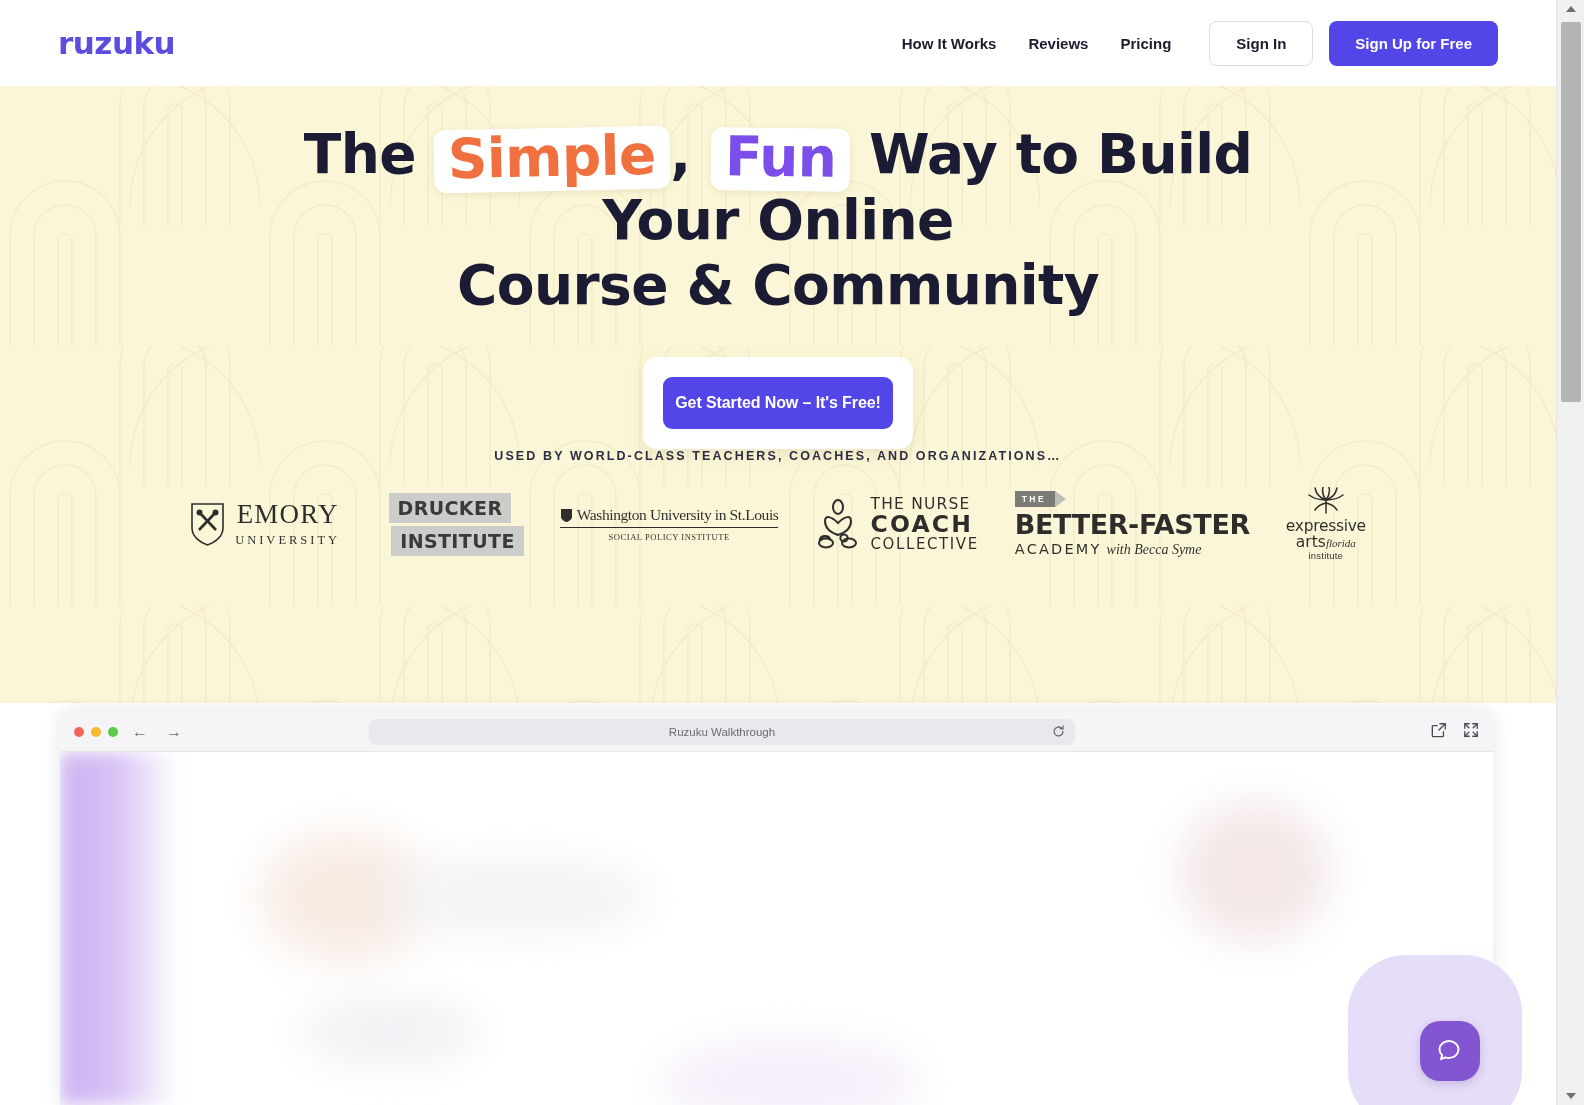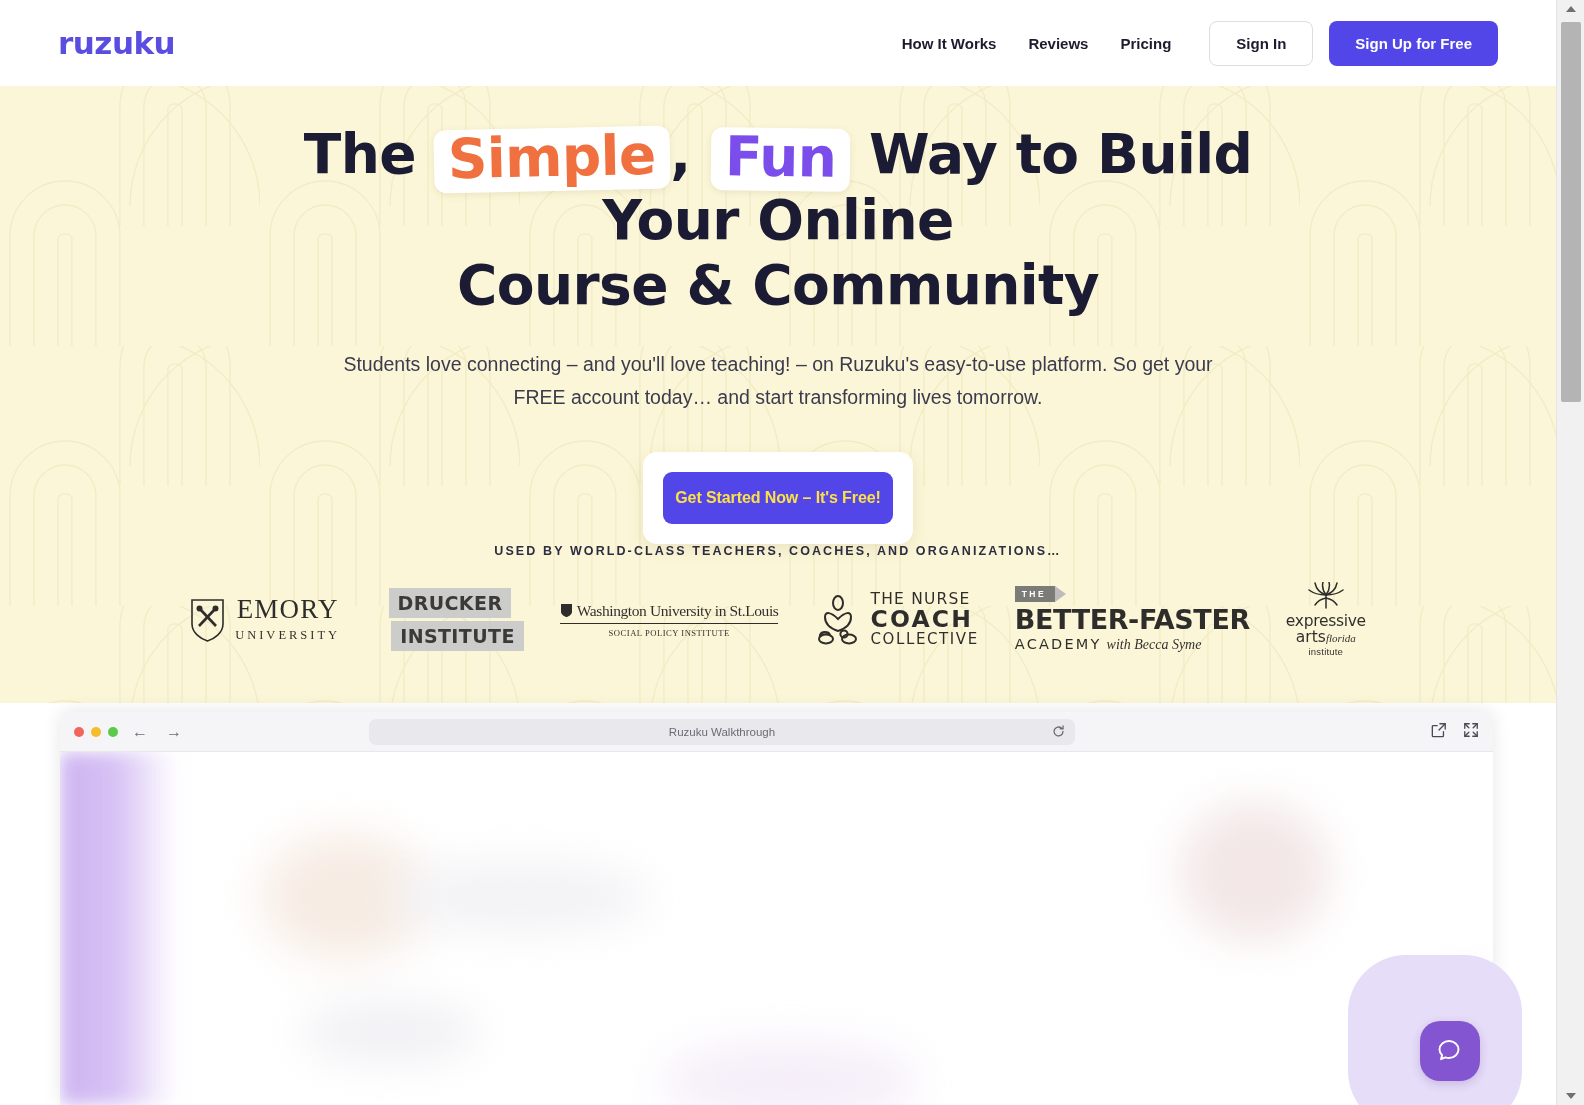--- a/index.html
+++ b/index.html
@@ -154,21 +154,21 @@
     background: #ffffff;
     border-radius: 14px;
     padding: 20px;
     box-shadow: 0 5px 16px rgba(140,130,70,0.14);
   }
 
   #cta-button {
     display: block;
     width: 100%;
     background: #5346e8;
-    color: #fde047;
+    color: #ffffff;
     border: none;
     border-radius: 9px;
     font-size: 16px;
     font-weight: 700;
     padding: 17px 10px;
     cursor: pointer;
     white-space: nowrap;
     letter-spacing: -0.1px;
   }
 
@@ -396,24 +396,20 @@
 
         <h1 id="headline">
           <span>The</span>
           <span class="chip chip-simple">Simple</span><span>,</span>
           <span class="chip chip-fun">Fun</span>
           <span>Way to Build Your Online</span>
           <br>
           <span>Course &amp; Community</span>
         </h1>
 
-        <p id="subhead">
-          <span>Students love connecting – and you'll love teaching! – on Ruzuku's easy-to-use platform. So get</span>
-          <span>your FREE account today… and start transforming lives tomorrow.</span>
-        </p>
 
         <div id="cta-wrap">
           <button id="cta-button">Get Started Now – It's Free!</button>
         </div>
 
         <div id="usedby">USED BY WORLD-CLASS TEACHERS, COACHES, AND ORGANIZATIONS…</div>
 
         <div id="logos">
 
           <div class="logo-cell">

